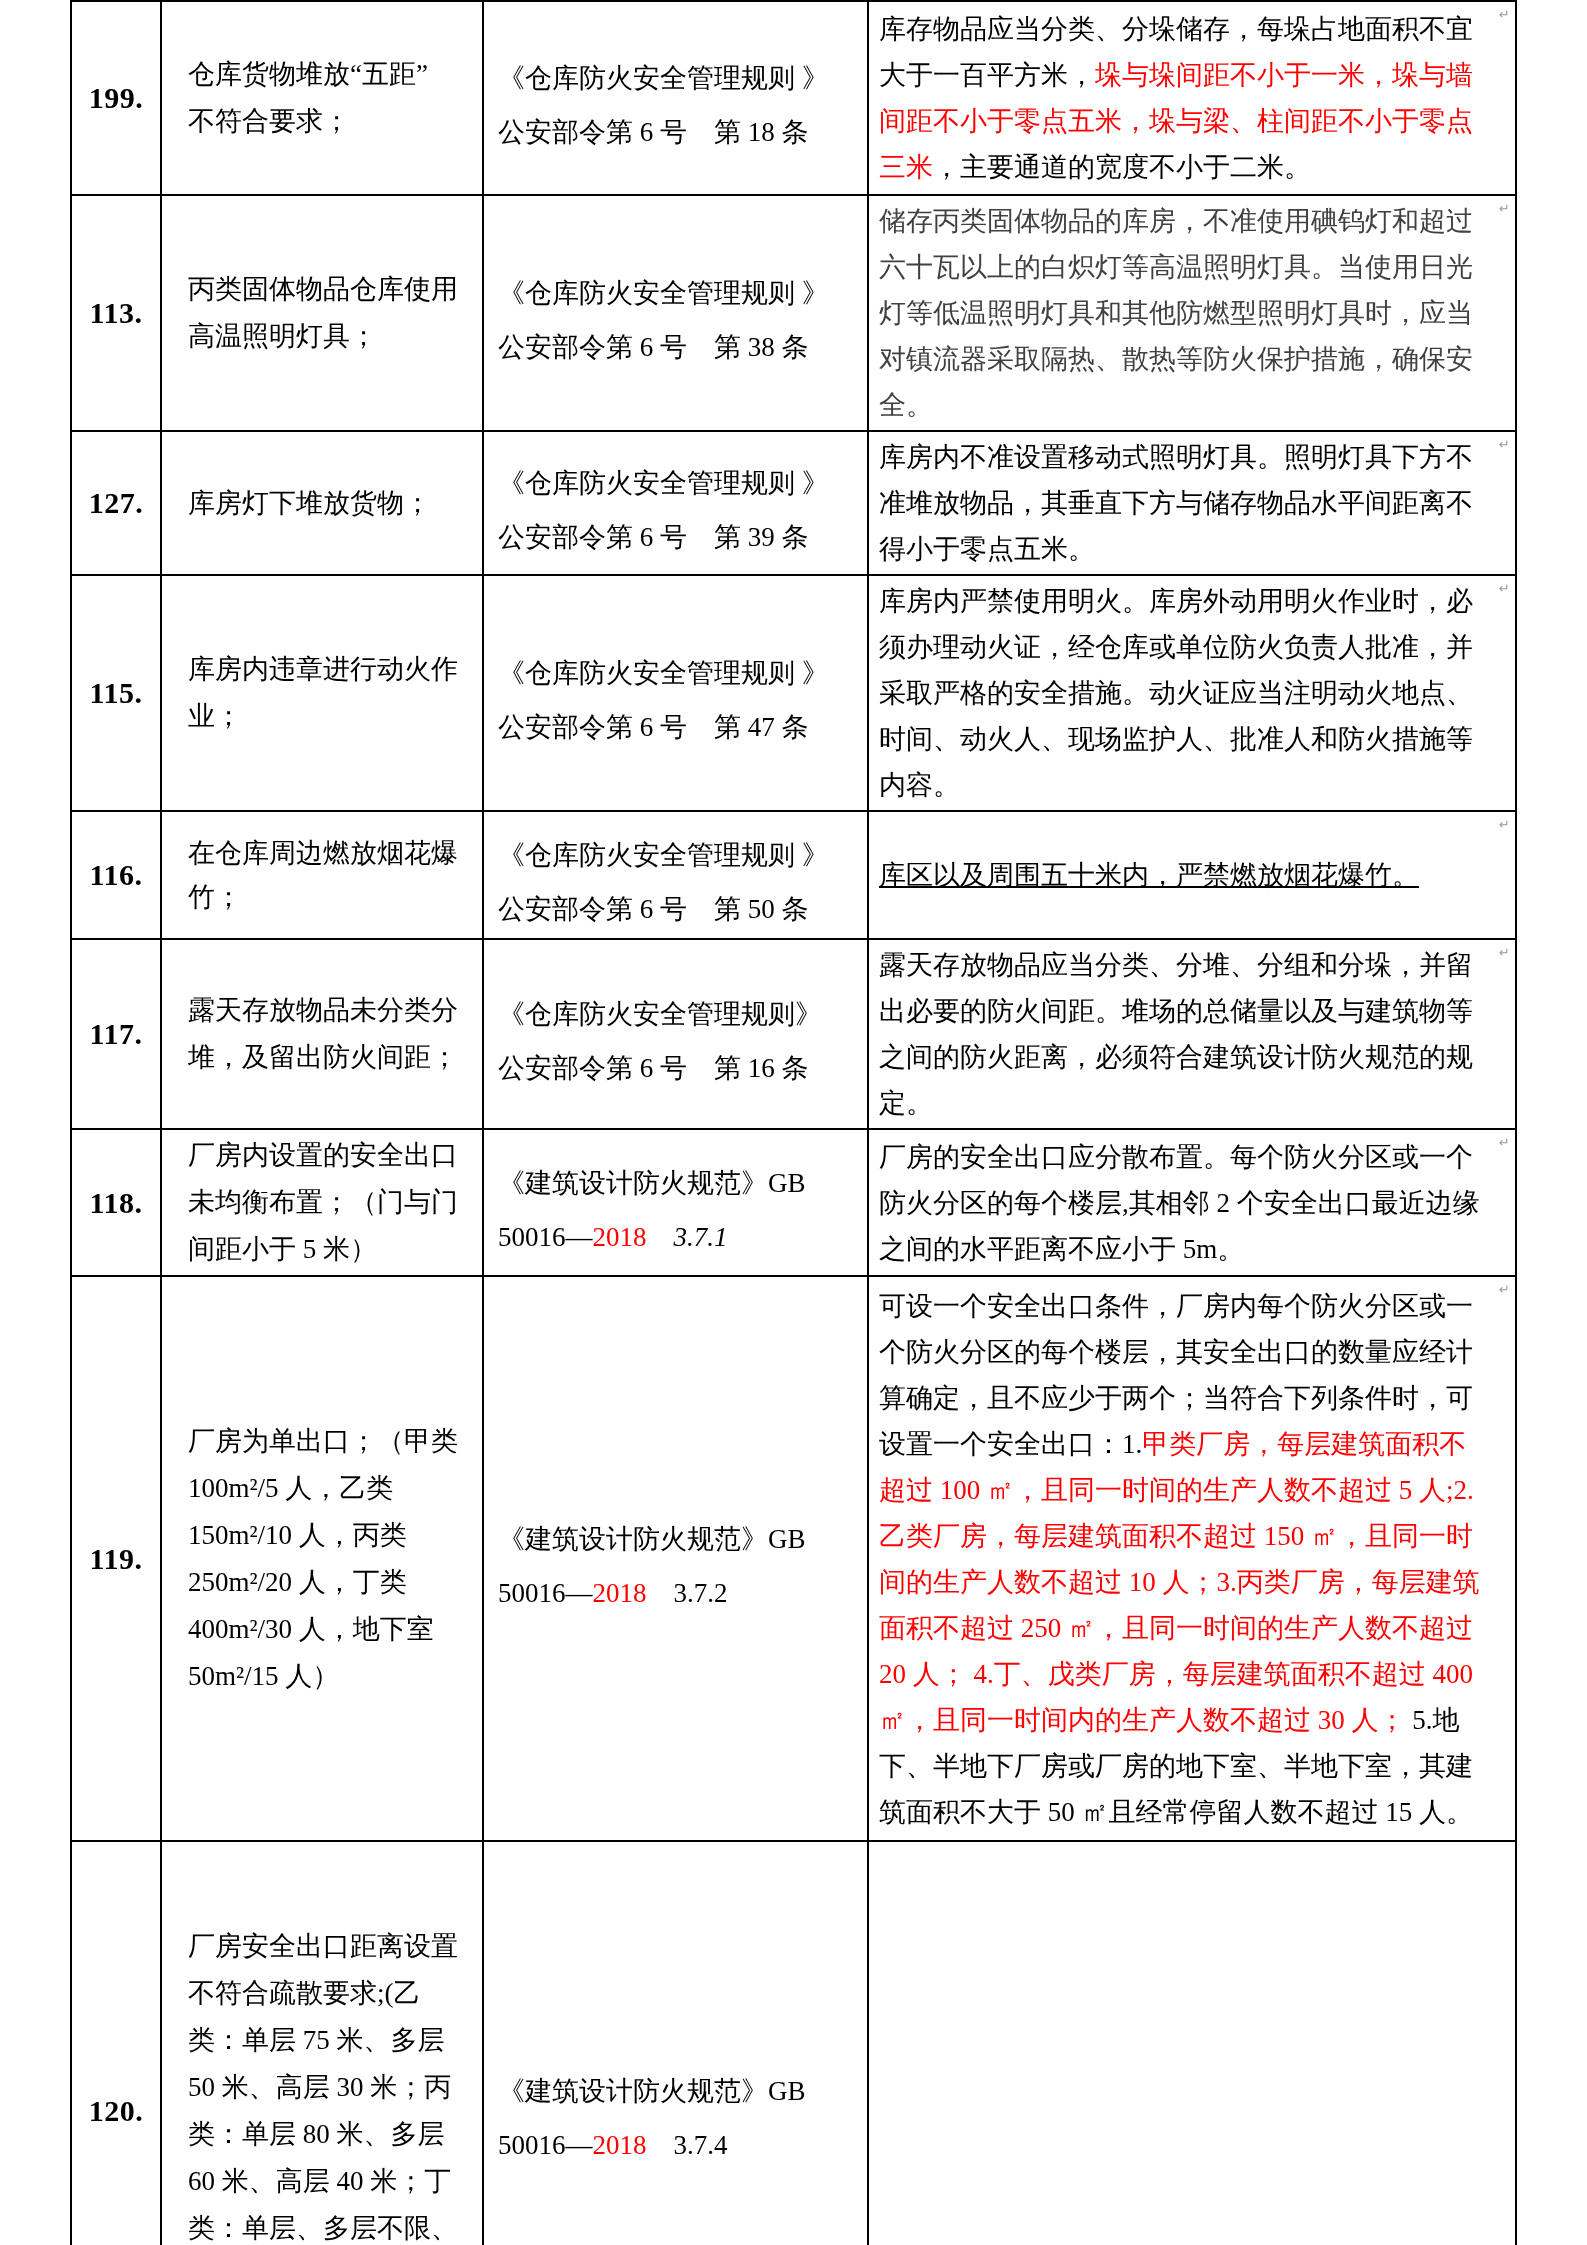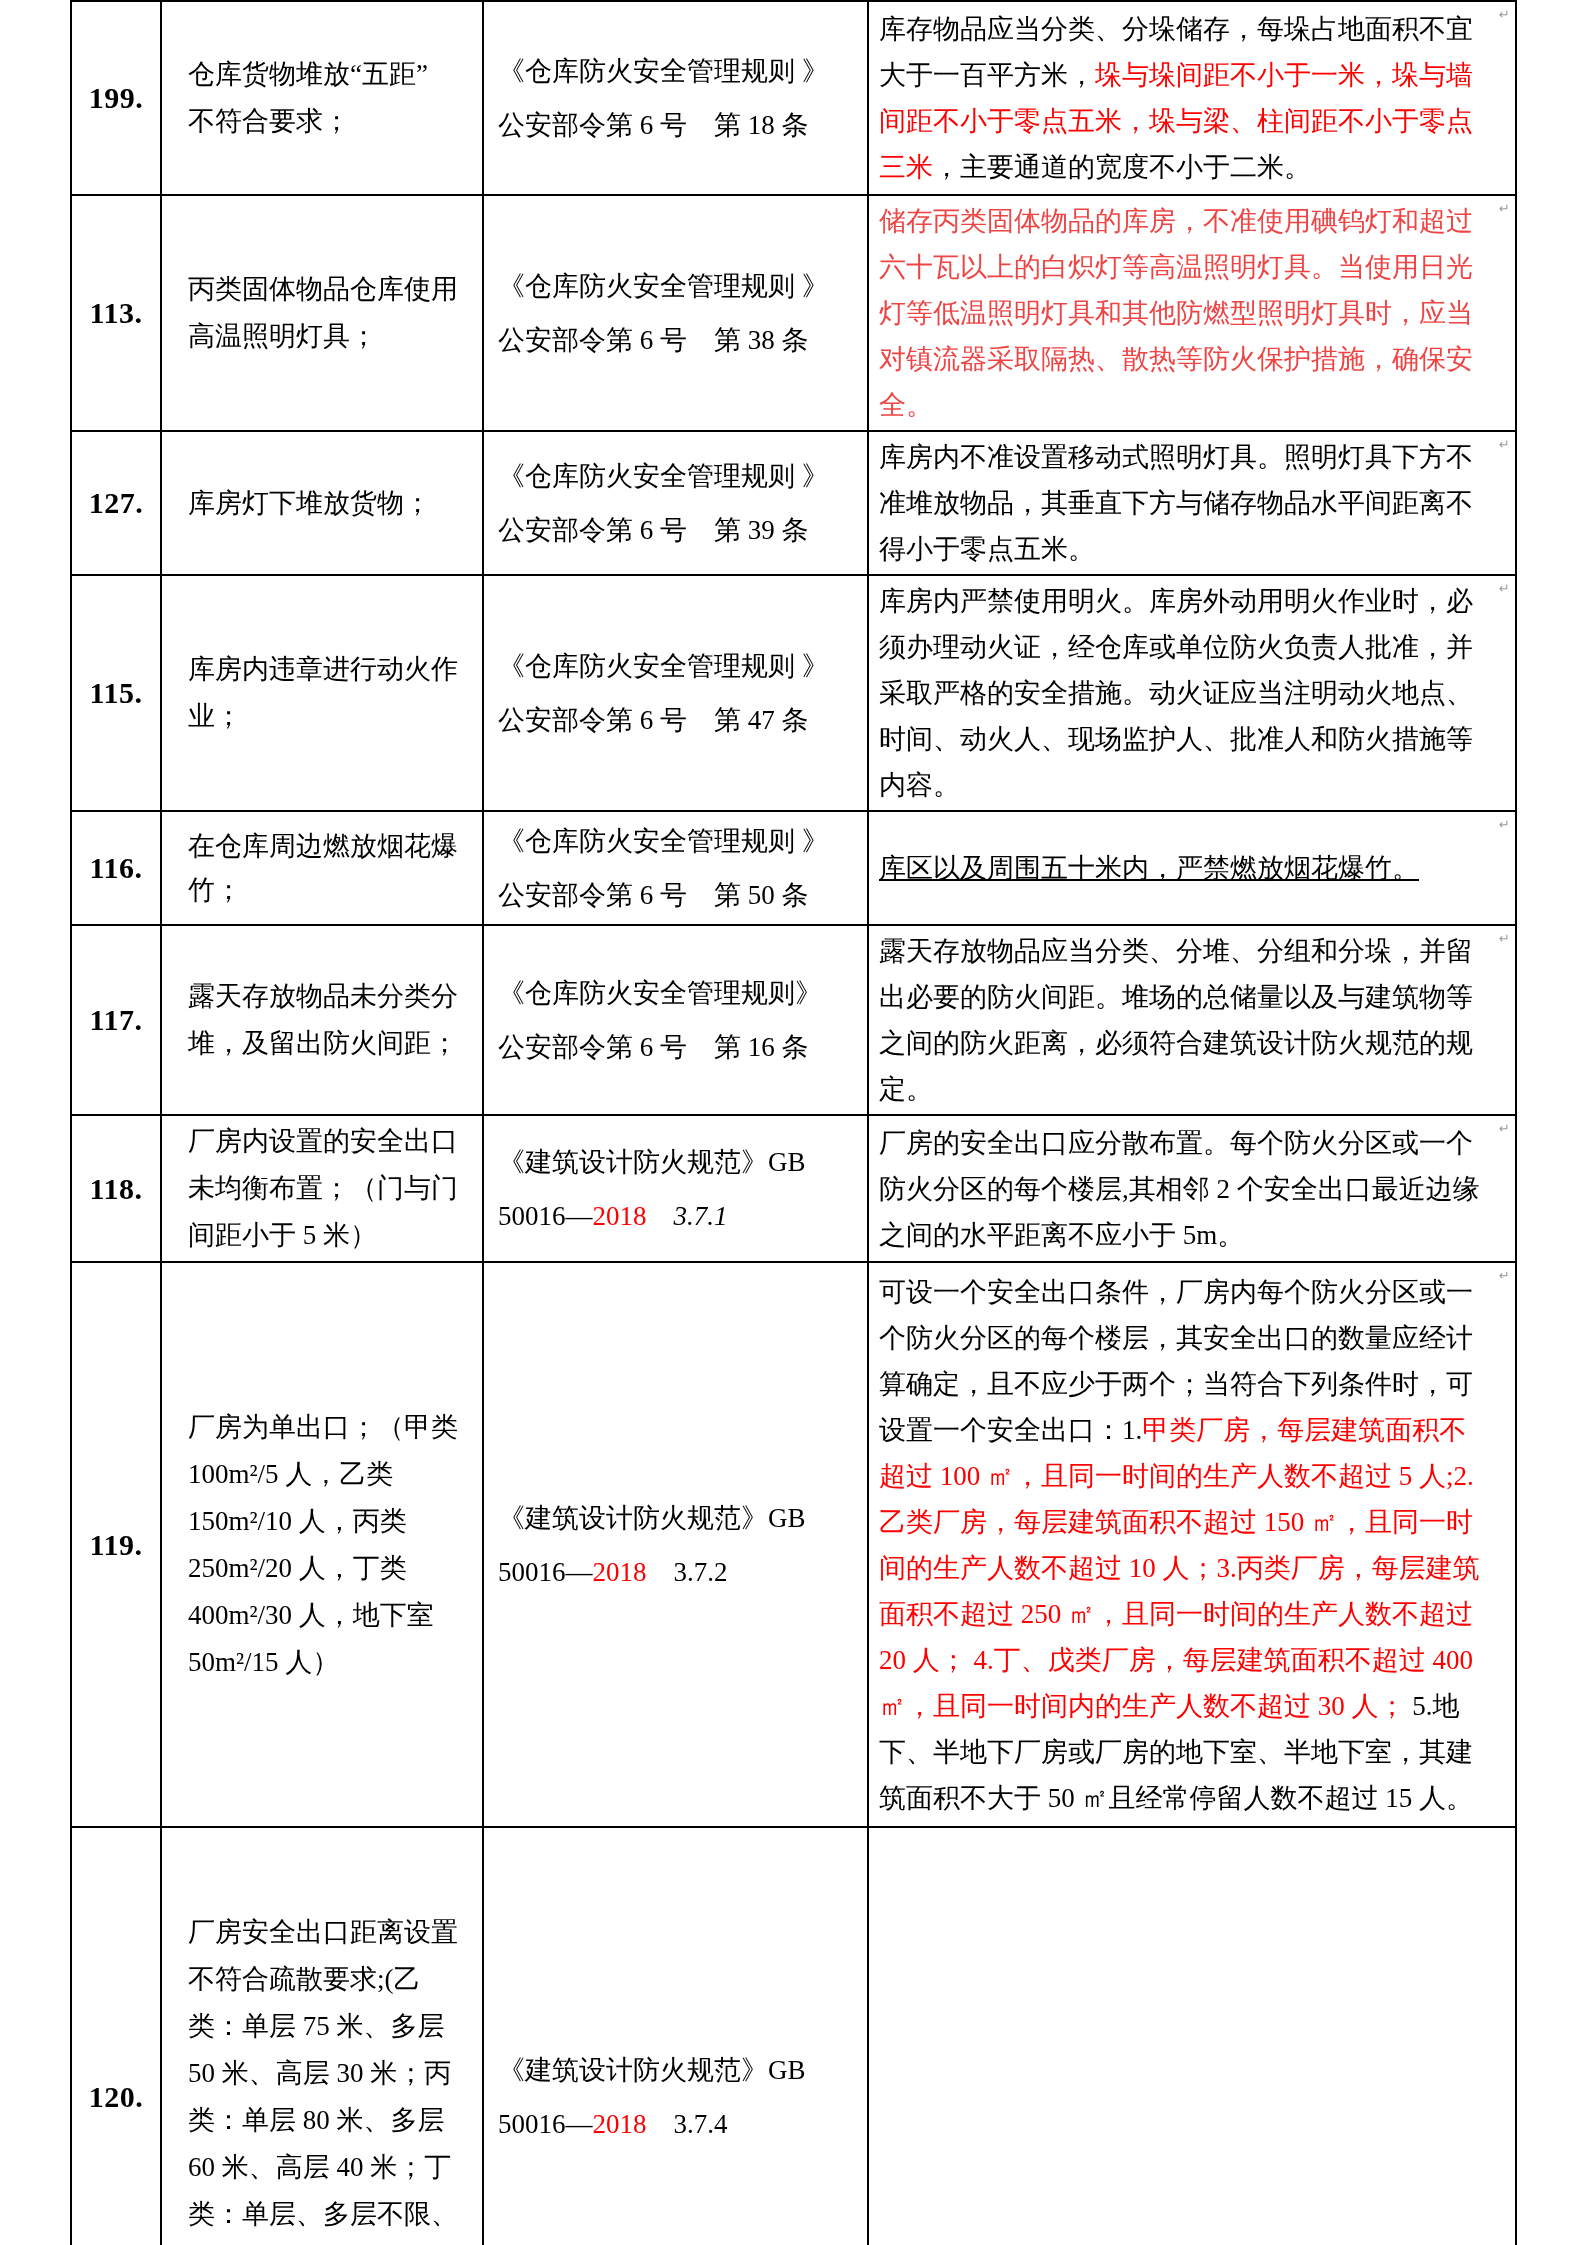--- a/index.html
+++ b/index.html
@@ -18,21 +18,21 @@
     text-align:center; font-size:30px; font-weight:bold;
     letter-spacing:0.5px; padding:0;
   }
   .c-issue {
     font-size:27px; line-height:47px;
     padding:2px 8px 2px 26px; white-space:pre-wrap;
   }
   .row-116 .c-issue { line-height:44px; }
   .c-ref {
     font-size:27px; line-height:54px;
-    padding:2px 6px 2px 14px; white-space:pre-wrap;
+    padding:16px 6px 2px 14px; white-space:pre-wrap;
   }
   .c-detail {
     position:relative; font-size:27px; line-height:46px;
     padding:2px 24px 2px 10px;
   }
   .detail-text { white-space:pre-wrap; }
   .pmark {
     position:absolute; top:6px; right:5px;
     color:#9a9a9a; font-size:13px; line-height:13px;
     font-family:"DejaVu Sans",sans-serif;
@@ -62,21 +62,21 @@
         </td>
       </tr>
       <tr style="height:196px">
         <td class="c-num">113.</td>
         <td class="c-issue">丙类固体物品仓库使用
 高温照明灯具；</td>
         <td class="c-ref"><span style="color: rgb(0, 0, 0);">《仓库防火安全管理规则 》
 公安部令第 6 号　第 38 条</span></td>
         <td class="c-detail">
           <span class="pmark">↵</span>
-          <div class="detail-text"><span style="color: #ef4444;">储存丙类固体物品的库房，不准使用碘钨灯和超过六十瓦以上的白炽灯等高温照明灯具。当使用日光灯等低温照明灯具和其他防燃型照明灯具时，应当对镇流器采取隔热、散热等防火保护措施，确保安全。</span></div>
+          <div class="detail-text"><span style="color: #404040;">储存丙类固体物品的库房，不准使用碘钨灯和超过六十瓦以上的白炽灯等高温照明灯具。当使用日光灯等低温照明灯具和其他防燃型照明灯具时，应当对镇流器采取隔热、散热等防火保护措施，确保安全。</span></div>
         </td>
       </tr>
       <tr style="height:138px">
         <td class="c-num">127.</td>
         <td class="c-issue">库房灯下堆放货物；</td>
         <td class="c-ref"><span style="color: rgb(0, 0, 0);">《仓库防火安全管理规则 》
 公安部令第 6 号　第 39 条</span></td>
         <td class="c-detail">
           <span class="pmark">↵</span>
           <div class="detail-text"><span style="color: rgb(0, 0, 0);">库房内不准设置移动式照明灯具。照明灯具下方不准堆放物品，其垂直下方与储存物品水平间距离不得小于零点五米。</span></div>

